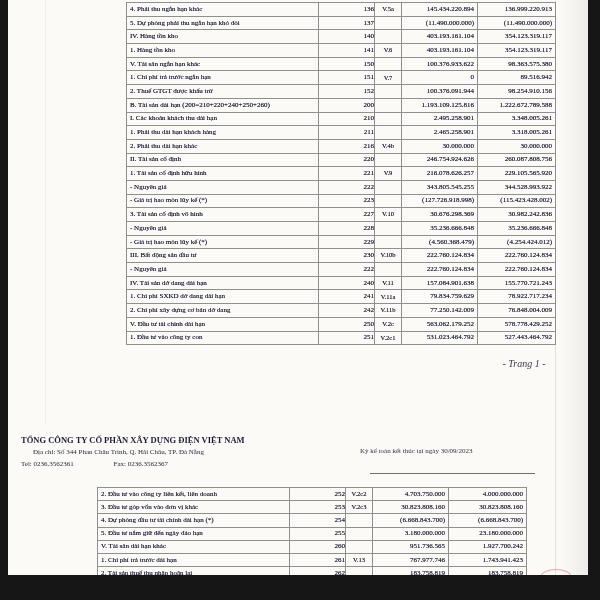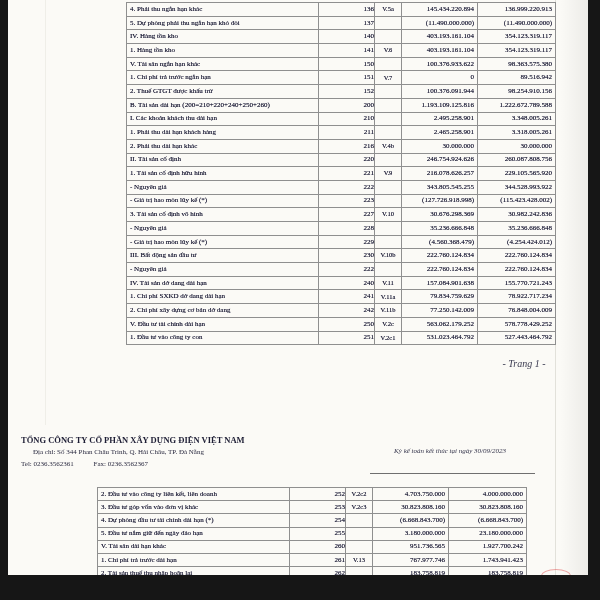--- a/index.html
+++ b/index.html
@@ -34,25 +34,25 @@
   td.c-note{text-align:center;font-size:6.5px;}
   td.c-num{text-align:right;padding-right:3px;}
   tr.b td{font-weight:normal;color:#1c1c33;}
   .page-footer{
     position:absolute;left:470px;top:358px;width:92px;text-align:center;
     font-size:10px;font-style:italic;color:#3a3a50;
   }
   .hdr-company{position:absolute;left:13px;top:10px;font-size:8.5px;font-weight:bold;color:#1d1d34;}
   .hdr-address{position:absolute;left:13px;top:23px;font-size:7px;color:#2a2a40;margin-left:12px;}
   .hdr-telfax{position:absolute;left:13px;top:35px;font-size:7px;color:#2a2a40;}
-  .hdr-telfax .fax{margin-left:18px;}
+  .hdr-telfax .fax{margin-left:38px;}
   .hdr-title{position:absolute;left:352px;top:10px;width:180px;text-align:center;
     font-size:9px;font-weight:bold;color:#1d1d34;}
-  .hdr-period{position:absolute;left:352px;top:22px;width:180px;text-align:center;
-    font-size:7px;font-style:italic;color:#33334a;}
+  .hdr-period{position:absolute;left:352px;top:22px;width:180px;
+    font-size:7px;color:#33334a;}
   .hdr-rule{position:absolute;left:362px;top:48px;width:165px;height:1px;background:#6f6f6f;}
   .red-mark{
     position:absolute;left:533px;top:144px;width:28px;height:12px;
     border:1.5px solid rgba(225,95,95,.55);border-radius:50%;
     background:transparent;
   }
 </style>
 </head>
 <body>
 

